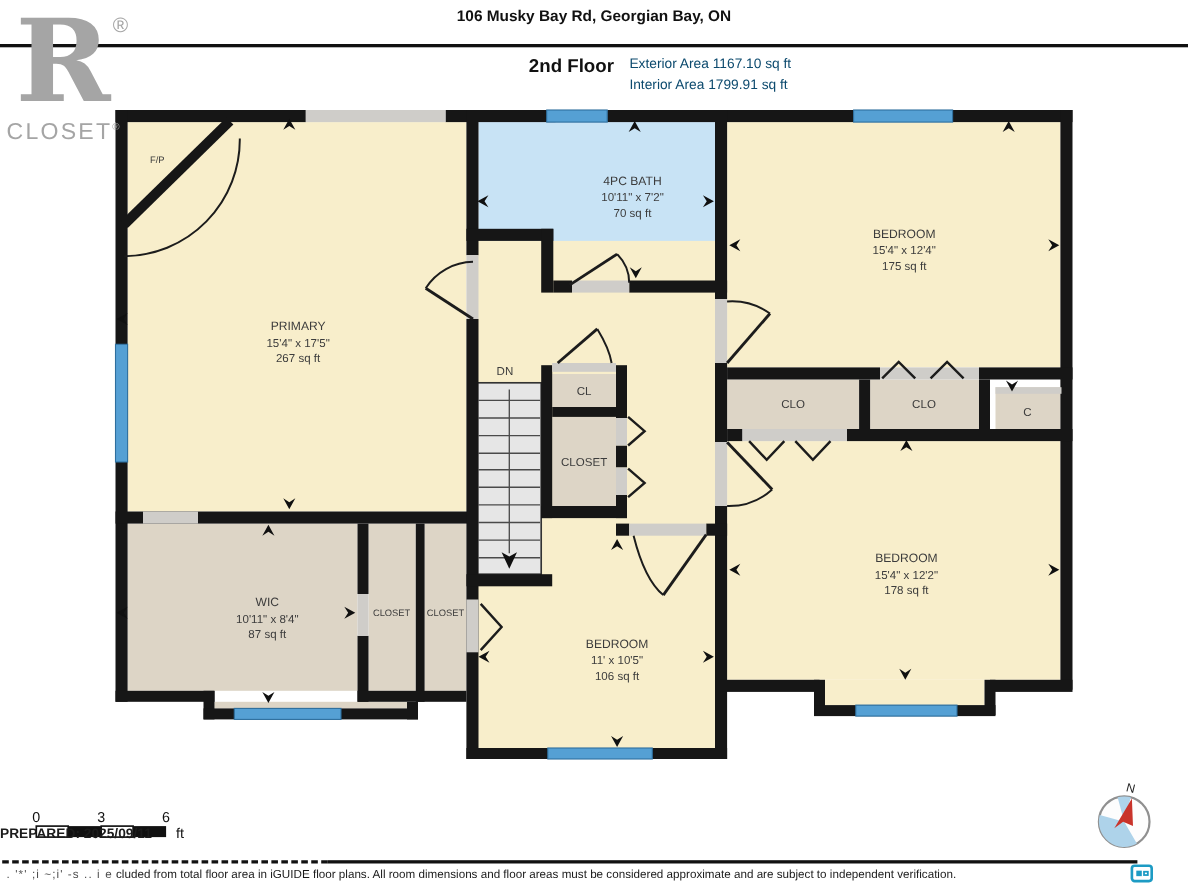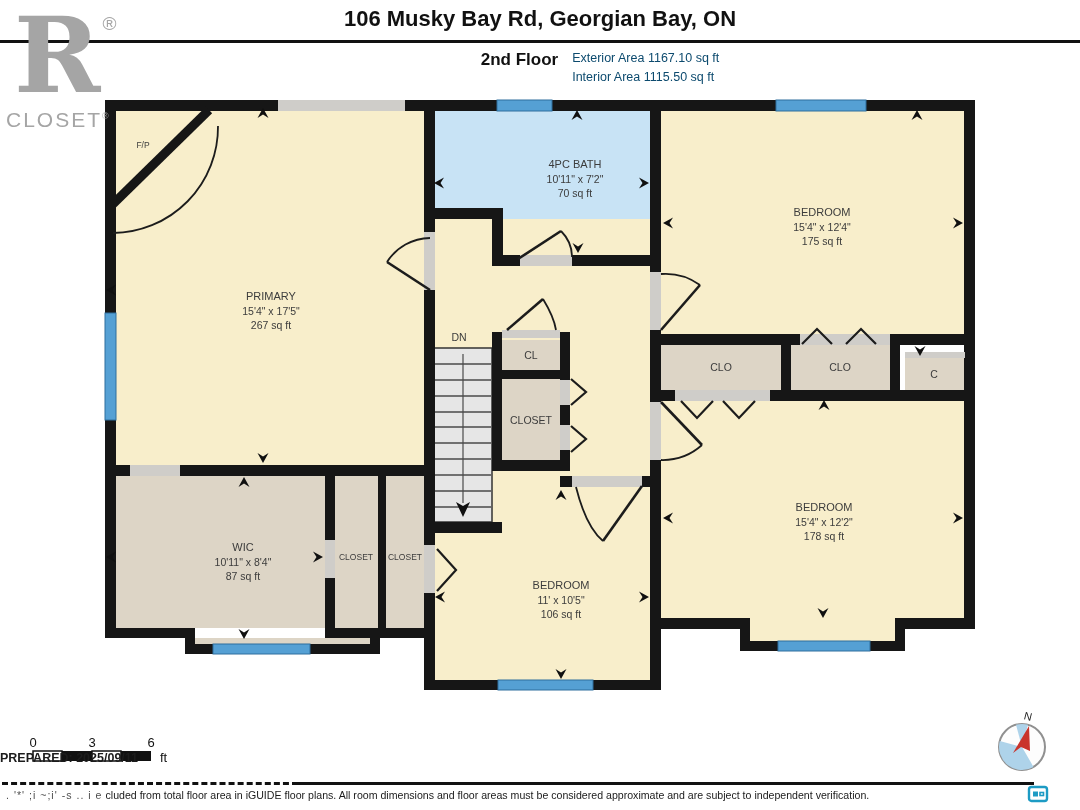--- a/index.html
+++ b/index.html
@@ -1,21 +1,21 @@
 <!DOCTYPE html>
 <html style="--wall: #161616; --cream: #f8eecb; --tan: #ddd5c6; --bath-blue: #c8e3f5; --window-blue: #55a0d4; --opening-gray: #cfcdc9; --stair-gray: #e6e6e6; --realtor-gray: #a5a5a5; --iguide-teal: #1d9bc4; --compass-red: #c9342b; --compass-blue: #aed3ea;"><head>
 <meta charset="utf-8">
 <style>
   html,body{margin:0;padding:0;}
   body{
     width:1080px;height:810px;position:relative;background:#ffffff;
     font-family:"Liberation Sans",sans-serif;overflow:hidden;
   }
   .abs{position:absolute;}
-  #title{top:6px;left:0;right:0;text-align:center;font-size:22px;font-weight:bold;color:#111;}
+  #title{top:6px;left:0;right:0;text-align:center;font-size:14px;font-weight:bold;color:#111;}
   #title-underline{top:40px;left:0;width:1080px;height:3px;background:#111;}
   #subtitle{top:49px;left:0;right:0;display:flex;justify-content:center;gap:14px;padding-left:120px;box-sizing:border-box;}
   #subtitle .floor{font-weight:bold;font-size:17px;color:#111;padding-top:1px;}
   #subtitle .areas{font-size:12.5px;color:#0c4a6e;line-height:1.5;}
   #realtor{left:6px;top:0px;z-index:6;color:var(--realtor-gray,#a5a5a5);width:130px;}
   .realtor-r{font-family:"DejaVu Serif",serif;font-weight:bold;font-size:104px;line-height:1.08;position:relative;margin-left:8px;}
   .realtor-r .reg{font-size:19px;position:absolute;top:14px;margin-left:2px;font-family:"Liberation Sans",sans-serif;font-weight:normal;}
   .realtor-word{font-size:21px;letter-spacing:2px;margin-top:-4px;}
   .realtor-word .reg{font-size:9px;vertical-align:super;letter-spacing:0;}
   svg#plan{position:absolute;left:0;top:0;}
@@ -50,21 +50,21 @@
 </style>
 </head>
 <body>
 
 <div class="abs" id="title">106 Musky Bay Rd, Georgian Bay, ON</div>
 <div class="abs" id="title-underline"></div>
 <div class="abs" id="subtitle">
   <span class="floor">2nd Floor</span>
   <span class="areas">
     <span>Exterior Area 1167.10 sq ft</span><br>
-    <span>Interior Area 1115.50 sq ft</span>
+    <span>Interior Area 1799.91 sq ft</span>
   </span>
 </div>
 
 <div class="abs" id="realtor">
   <div class="realtor-r"><span>R</span><span class="reg">®</span></div>
   <div class="realtor-word"><span>CLOSET</span><span class="reg">®</span></div>
 </div>
 
 <svg id="plan" width="1080" height="810" viewBox="0 0 1080 810">
 

